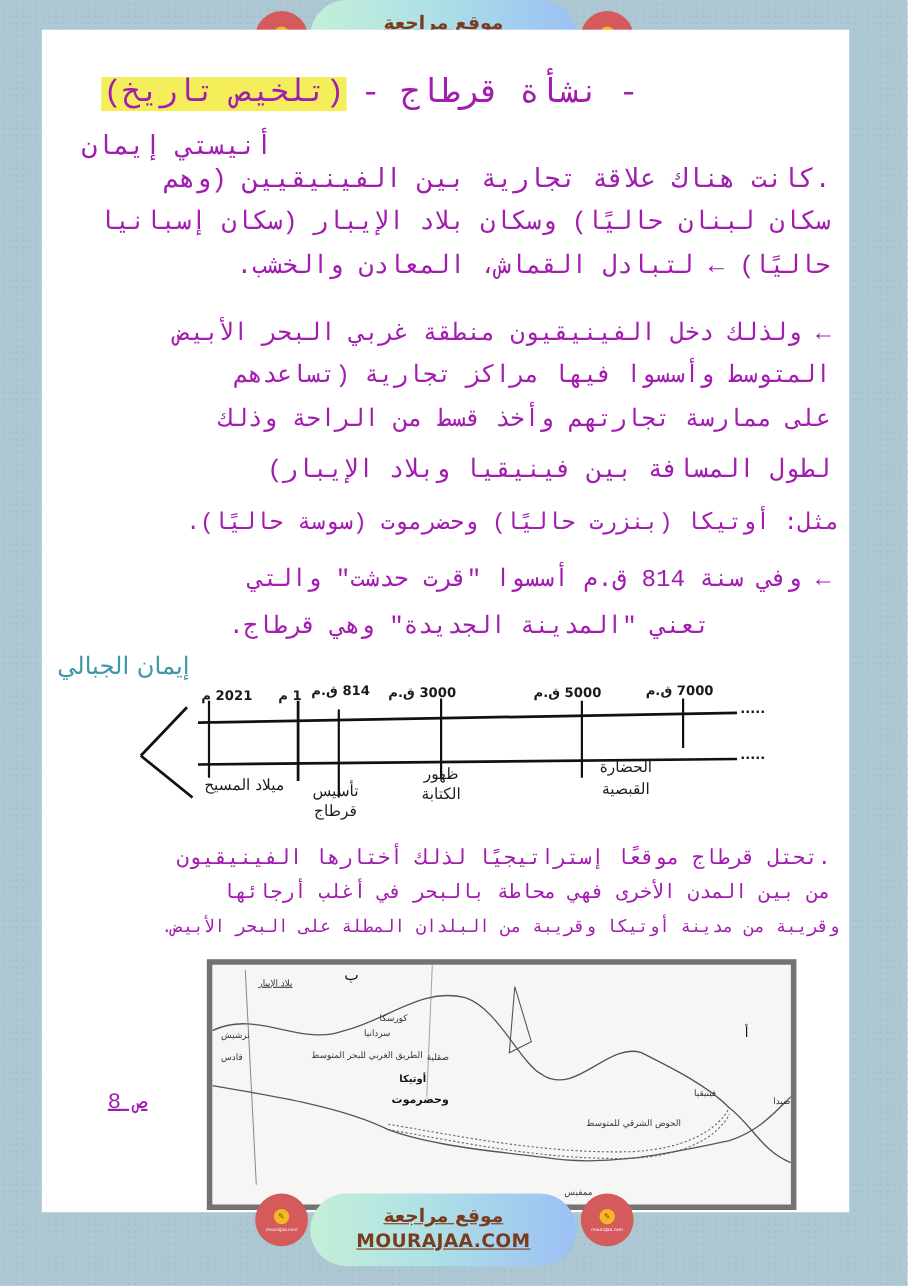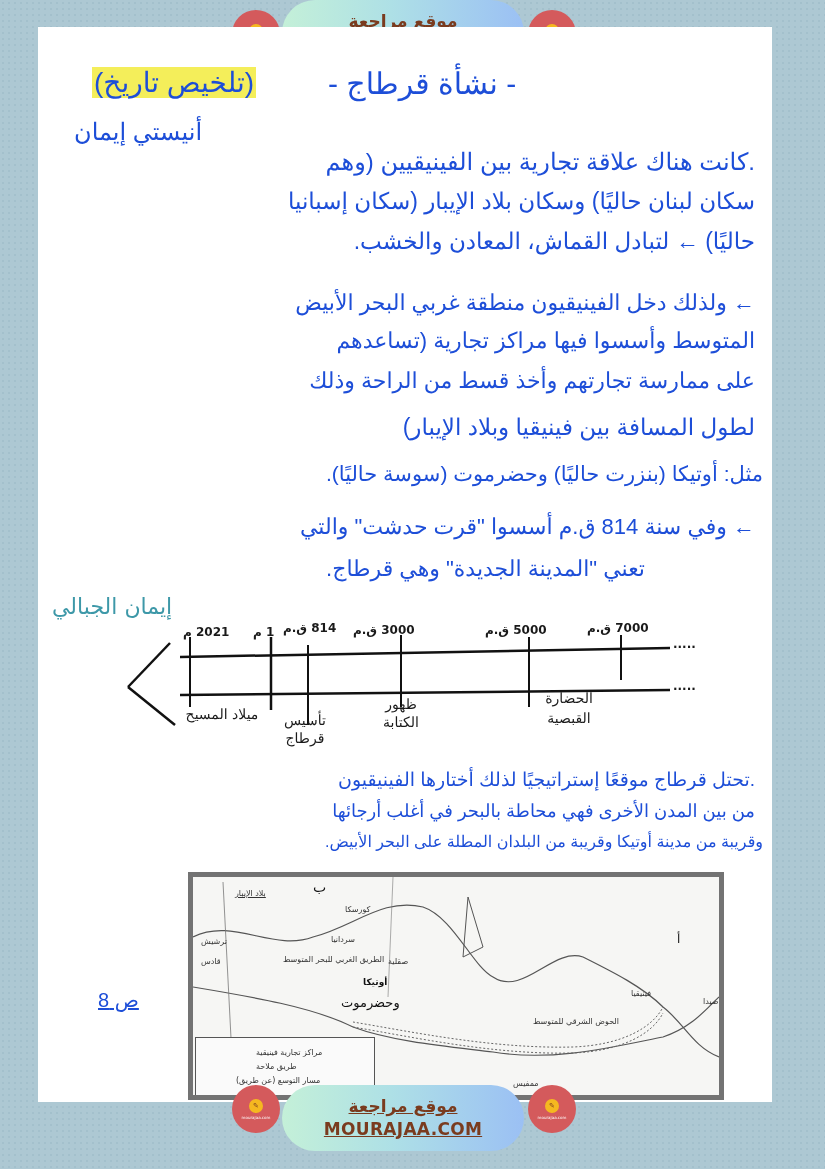--- a/index.html
+++ b/index.html
@@ -8,21 +8,21 @@
     background: #adc8d3;
     background-image: radial-gradient(#a3c0cc 1px, transparent 1px);
     background-size: 6px 6px;
     font-family: "DejaVu Sans", sans-serif;
   }
   .page {
     position: absolute; left: 38px; top: 27px; width: 734px; height: 1075px;
     background: #ffffff;
   }
   .hand {
-    font-family: Liberation Sans, sans-serif; color: #1d4ed8; direction: rtl;
+    font-family: Liberation Mono, monospace; color: #a21caf; direction: rtl;
     position: absolute; white-space: nowrap;
   }
   .banner {
     position: absolute; left: 282px; width: 242px; height: 66px;
     border-radius: 33px;
     background: linear-gradient(90deg, #c4f0d8 0%, #aee0e6 45%, #9bc0f4 100%);
     display: flex; flex-direction: column; align-items: center; justify-content: center;
     text-decoration: underline; color: #7a3b1e;
   }
   .banner .ar { font-family: "DejaVu Sans", sans-serif; font-weight: bold; font-size: 17px; direction: rtl; line-height: 22px; }
@@ -135,36 +135,31 @@
     <path d="M160,145 C220,155 300,172 380,170 C430,168 460,150 470,130" fill="none" stroke="#666" stroke-width="1" stroke-dasharray="2,2"></path>
     <path d="M160,150 C220,160 300,178 380,176 C430,174 460,156 470,136" fill="none" stroke="#666" stroke-width="1" stroke-dasharray="2,2"></path>
     <path d="M275,20 L290,70 L270,80 Z" fill="none" stroke="#555" stroke-width="1"></path>
     <path d="M30,5 L40,200" stroke="#777" stroke-width="0.8"></path>
     <path d="M200,0 L195,120" stroke="#777" stroke-width="0.6"></path>
   </svg>
   <span class="lbl" style="left:42px; top:12px; text-decoration:underline;">بلاد الإيبار</span>
   <span class="lbl" style="left:120px; top:2px; font-size:14px; color:#111;">ب</span>
   <span class="lbl" style="left:8px; top:60px;">ترشيش</span>
   <span class="lbl" style="left:8px; top:80px;">قادس</span>
-  <span class="lbl" style="left:152px; top:28px;text-align:right;">كورسكا</span>
+  <span class="lbl" style="left:152px; top:44px;text-align:right;">كورسكا</span>
   <span class="lbl" style="left:138px; top:58px;">سردانيا</span>
   <span class="lbl" style="left:90px; top:78px;">الطريق الغربي للبحر المتوسط</span>
   <span class="lbl" style="left:195px; top:80px;">صقلية</span>
   <span class="lbl" style="left:170px; top:100px; font-weight:bold; font-size:9px; color:#111;">أوتيكا</span>
-  <span class="lbl" style="left:148px; top:118px; font-weight:normal; font-size:13px; color:#111;">وحضرموت</span>
+  <span class="lbl" style="left:163px; top:118px; font-weight:bold; font-size:10px; color:#111;">وحضرموت</span>
   <span class="lbl" style="left:340px; top:140px;">الحوض الشرقي للمتوسط</span>
   <span class="lbl" style="left:438px; top:112px;">فينيقيا</span>
   <span class="lbl" style="left:494px; top:120px;padding-left:16px;">صيدا</span>
   <span class="lbl" style="left:484px; top:55px; font-size:12px; color:#111;">أ</span>
   <span class="lbl" style="left:320px; top:202px;">ممفيس</span>
-  <div class="legend-box">
-    <span class="lbl" style="left:60px; top:10px;">مراكز تجارية فينيقية</span>
-    <span class="lbl" style="left:60px; top:24px;">طريق ملاحة</span>
-    <span class="lbl" style="left:40px; top:38px;">مسار التوسع (عن طريق)</span>
-  </div>
 </div>
 
 <div class="badge" style="left:232px; top:1085px;">
   <div class="dot">✎</div>
   <div class="small">mourajaa.com</div>
 </div>
 <div class="banner" style="top:1085px;">
   <span class="ar">موقع مراجعة</span>
   <span class="en">MOURAJAA.COM</span>
 </div>

